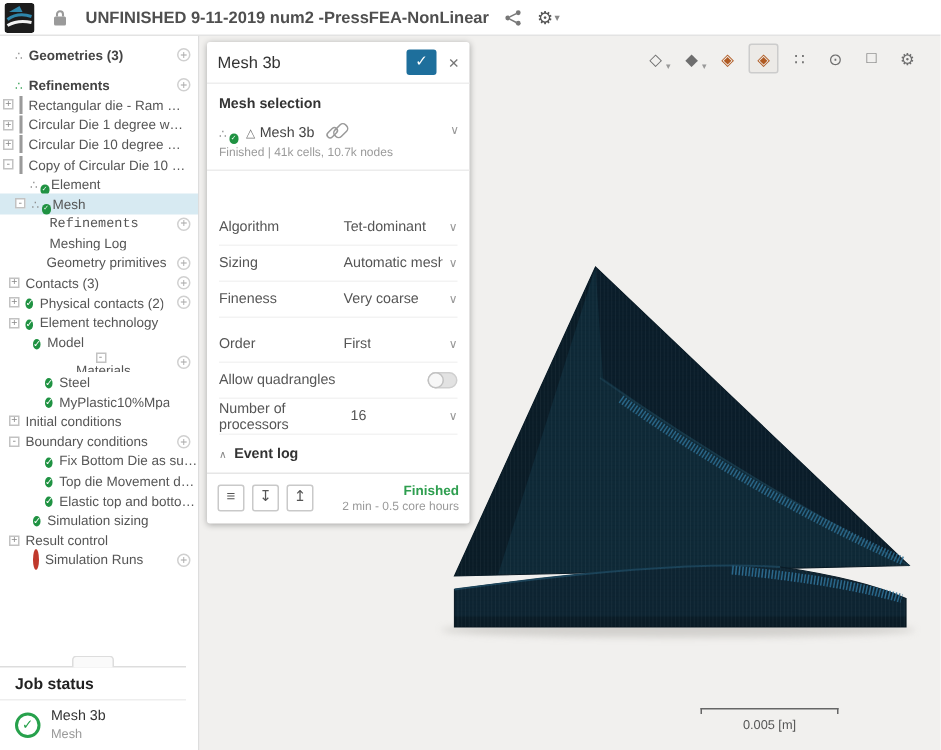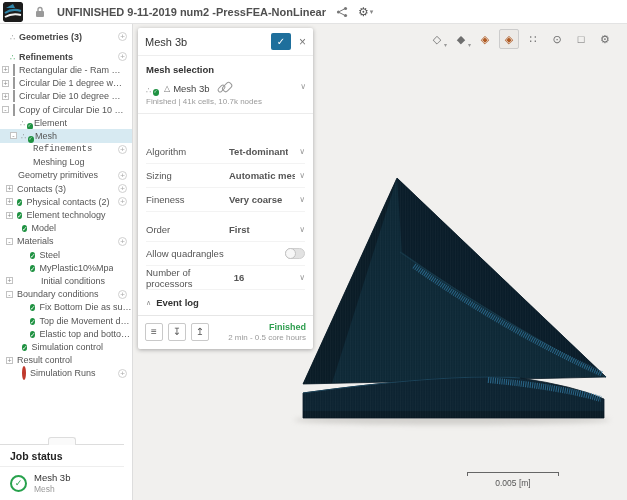--- a/index.html
+++ b/index.html
@@ -88,21 +88,21 @@
     border:1px solid #999; border-radius:3px; }
   .mesh-meta { font-size:8px; color:#9a9a9a; margin-top:3px; }
   .sec-chev { position:absolute; right:7px; top:26px; color:#999; font-size:8px; }
   .fields { padding:2px 8px 0;margin-top:24px; }
   .frow { display:flex; align-items:center; justify-content:space-between; height:24px;
     border-bottom:1px solid #f3f3f3; }
   .frow.gap { margin-top:6px; }
   .flabel { color:#555; }
   .fval { width:76px; display:flex; align-items:center; justify-content:space-between;
     color:#555; cursor:pointer; }
-  .fval .vtext { overflow:hidden; white-space:nowrap; max-width:66px;font-weight:bold; }
+  .fval .vtext { overflow:hidden; white-space:nowrap; max-width:66px; }
   .fchev { color:#999; font-size:8px; }
   .toggle { width:20px; height:11px; border-radius:6px; background:#e2e2e2; border:1px solid #cfcfcf;
     position:relative; cursor:pointer; }
   .knob { position:absolute; left:-1px; top:-1px; width:11px; height:11px; border-radius:50%;
     background:#f7f7f7; border:1px solid #c2c2c2; }
   .eventlog { display:flex; align-items:center; padding:7px 8px; color:#333; font-weight:bold;
     cursor:pointer; }
   .ecaret { color:#888; font-size:7px; margin-right:5px; font-weight:normal; }
   .p-foot { border-top:1px solid #e6e6e6; display:flex; align-items:center; padding:6px 7px 7px; }
   .fbtn { width:18px; height:18px; border:1px solid #c9c9c9; border-radius:2px; margin-right:5px;
@@ -181,21 +181,21 @@
         <span class="ticon" style="width: 10px; height: 10px;"><span class="ic-nodes">∴</span><span class="ov-check">✓</span></span>
         <span class="tlabel">Mesh</span>
       </div>
       <div class="trow" style="padding-left: 33px; font-family: Liberation Mono, monospace;">
         <span class="tlabel">Refinements</span>
         <span class="addbtn">+</span>
       </div>
       <div class="trow" style="padding-left: 33px;">
         <span class="tlabel">Meshing Log</span>
       </div>
-      <div class="trow" style="padding-left: 18px;">
+      <div class="trow" style="padding-left: 31px;">
         <span class="tlabel">Geometry primitives</span>
         <span class="addbtn">+</span>
       </div>
       <div class="trow" style="padding-left: 6px;">
         <span class="exp">+</span>
         <span class="tlabel">Contacts (3)</span>
         <span class="addbtn">+</span>
       </div>
       <div class="trow" style="padding-left: 6px;">
         <span class="exp">+</span>
@@ -205,34 +205,34 @@
       </div>
       <div class="trow" style="padding-left: 6px;">
         <span class="exp">+</span>
         <span class="ticon"><span class="ic-check">✓</span></span>
         <span class="tlabel">Element technology</span>
       </div>
       <div class="trow" style="padding-left: 22px;">
         <span class="ticon"><span class="ic-check">✓</span></span>
         <span class="tlabel">Model</span>
       </div>
-      <div class="trow" style="padding-left: 6px;">
+      <div class="trow" style="padding-left: 6px; flex-direction: column;">
         <span class="exp">-</span>
         <span class="tlabel">Materials</span>
         <span class="addbtn">+</span>
       </div>
       <div class="trow" style="padding-left: 30px;">
         <span class="ticon"><span class="ic-check">✓</span></span>
         <span class="tlabel">Steel</span>
       </div>
       <div class="trow" style="padding-left: 30px;">
         <span class="ticon"><span class="ic-check">✓</span></span>
         <span class="tlabel">MyPlastic10%Mpa</span>
       </div>
-      <div class="trow" style="padding-left: 6px; gap: 24px;">
+      <div class="trow" style="padding-left: 6px;">
         <span class="exp">+</span>
         <span class="tlabel">Initial conditions</span>
       </div>
       <div class="trow" style="padding-left: 6px;">
         <span class="exp">-</span>
         <span class="tlabel">Boundary conditions</span>
         <span class="addbtn">+</span>
       </div>
       <div class="trow" style="padding-left: 30px;">
         <span class="ticon"><span class="ic-check">✓</span></span>
@@ -241,21 +241,21 @@
       <div class="trow" style="padding-left: 30px;">
         <span class="ticon"><span class="ic-check">✓</span></span>
         <span class="tlabel">Top die Movement dx0 dy...</span>
       </div>
       <div class="trow" style="padding-left: 30px;">
         <span class="ticon"><span class="ic-check">✓</span></span>
         <span class="tlabel">Elastic top and bottom of ...</span>
       </div>
       <div class="trow" style="padding-left: 22px;">
         <span class="ticon"><span class="ic-check">✓</span></span>
-        <span class="tlabel">Simulation control</span>
+        <span class="tlabel">Simulation sizing</span>
       </div>
       <div class="trow" style="padding-left: 6px;">
         <span class="exp">+</span>
         <span class="tlabel">Result control</span>
       </div>
       <div class="trow" style="padding-left: 22px;">
         <span class="ticon"><span class="ic-run"></span></span>
         <span class="tlabel">Simulation Runs</span>
         <span class="addbtn">+</span>
       </div>

